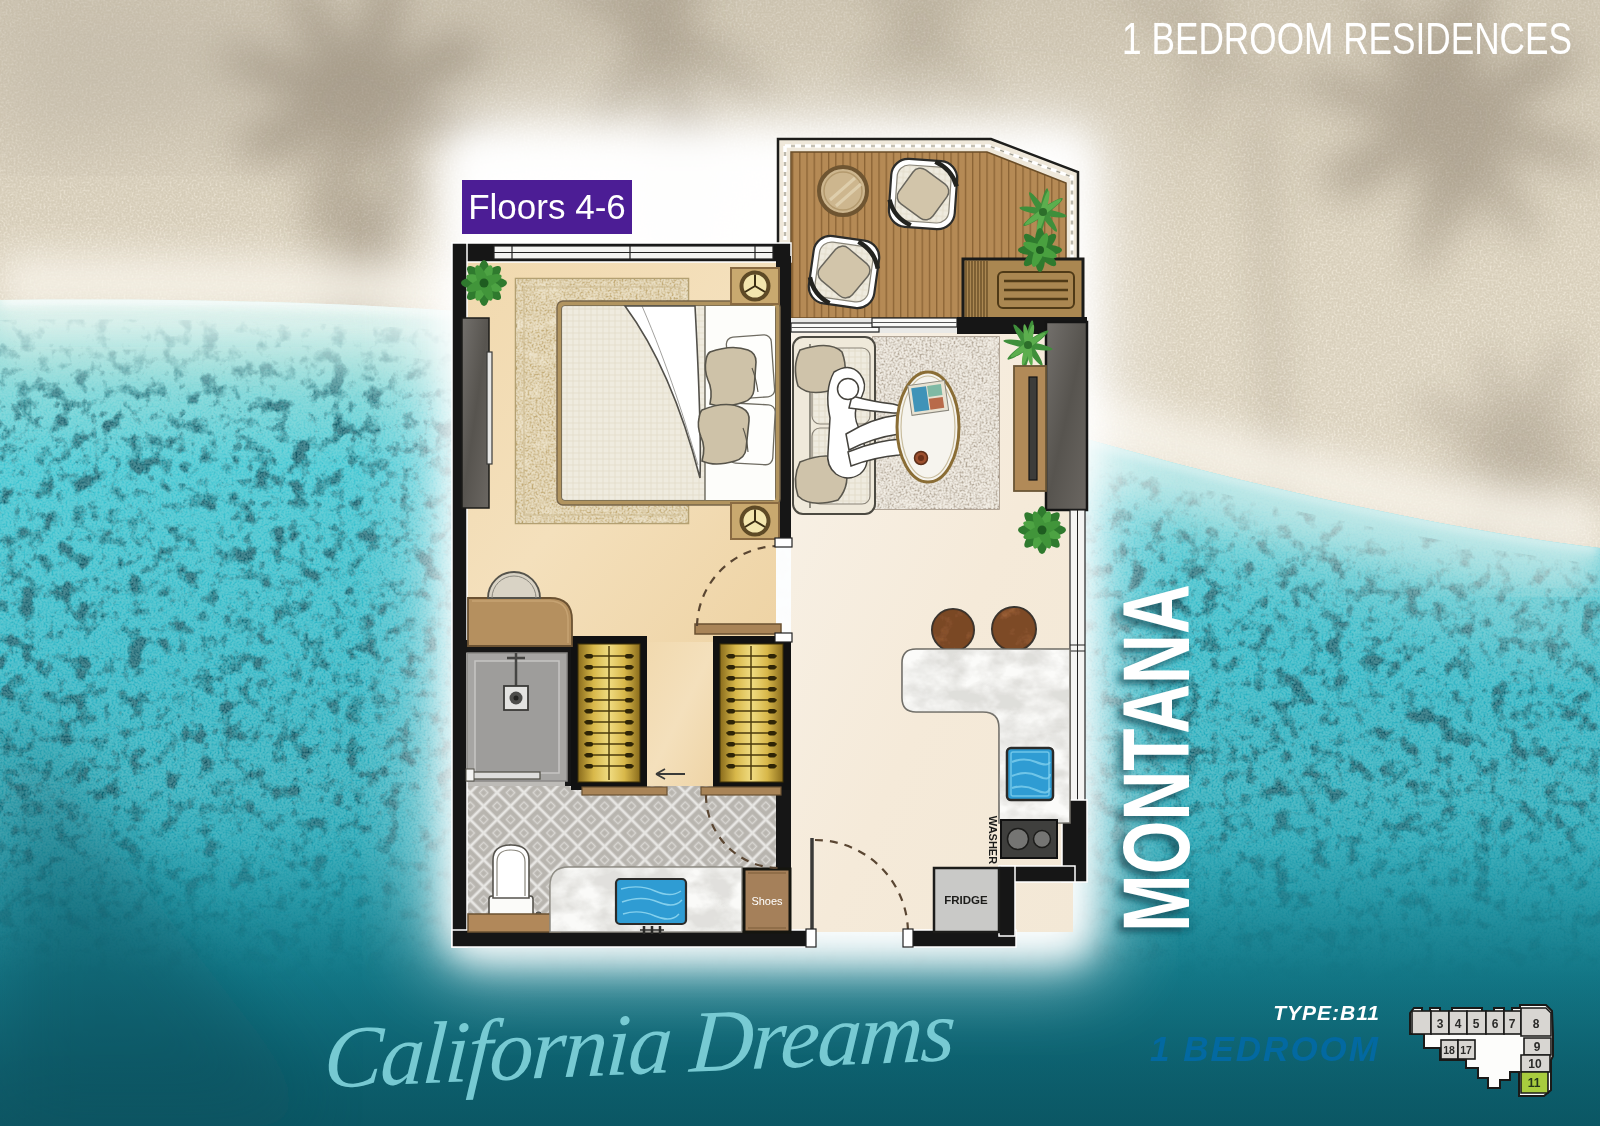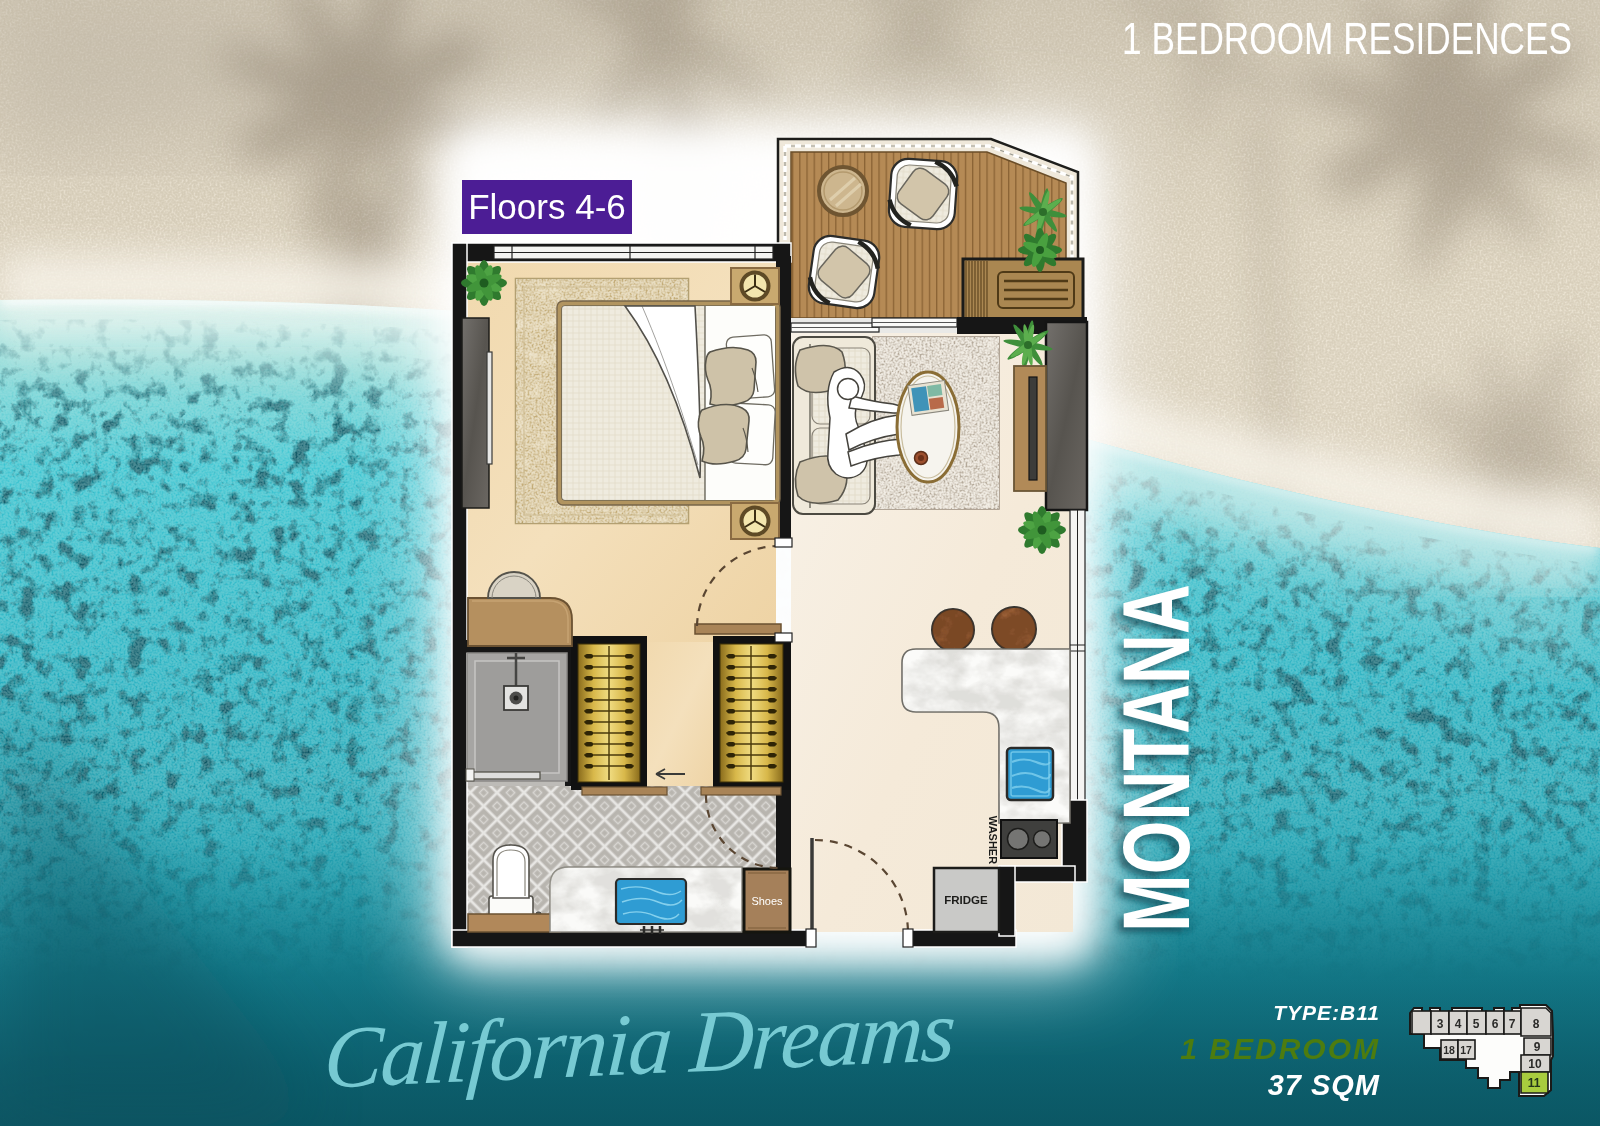--- a/index.html
+++ b/index.html
@@ -658,17 +658,16 @@
 
 <svg class="abs" style="left:1080px;top:550px;" width="160" height="420" viewBox="1080 550 160 420">
   <g font-family="Liberation Sans, sans-serif" font-size="69" font-weight="bold" text-anchor="middle">
     <text transform="translate(1184,763) scale(1.38,1) rotate(-90)" x="0" y="0" fill="#0a3d4a" opacity="0.65" filter="url(#mblur)">MONTANA</text>
     <text transform="translate(1189,758) scale(1.38,1) rotate(-90)" x="0" y="0" fill="#ffffff">MONTANA</text>
   </g>
 </svg>
 
 <div class="abs" style="left:1050px;top:995px;width:330px;text-align:right;font-family:'Liberation Sans',sans-serif;font-weight:bold;font-style:italic;line-height:36px;">
   <div style="color:#ffffff;font-size:21px;letter-spacing:1px;">TYPE:B11</div>
-  <div style="color:#4d7c0f;font-size:30px;letter-spacing:2px;">1 BEDROOM</div>
-  <div style="color:#ffffff;font-size:29px;letter-spacing:1px;">37 SQM</div>
+  <div style="color:#0369a1;font-size:35px;letter-spacing:2px;">1 BEDROOM</div>
 </div>
 
 <div class="abs" style="left:324px;top:994px;width:620px;color:#80d3db;font-size:88px;letter-spacing:-2px;font-family:'Liberation Serif',serif;font-style:italic;transform:rotate(-2.5deg) skewX(-6deg);opacity:0.92;white-space:nowrap;">California Dreams</div>
 
 </body></html>

